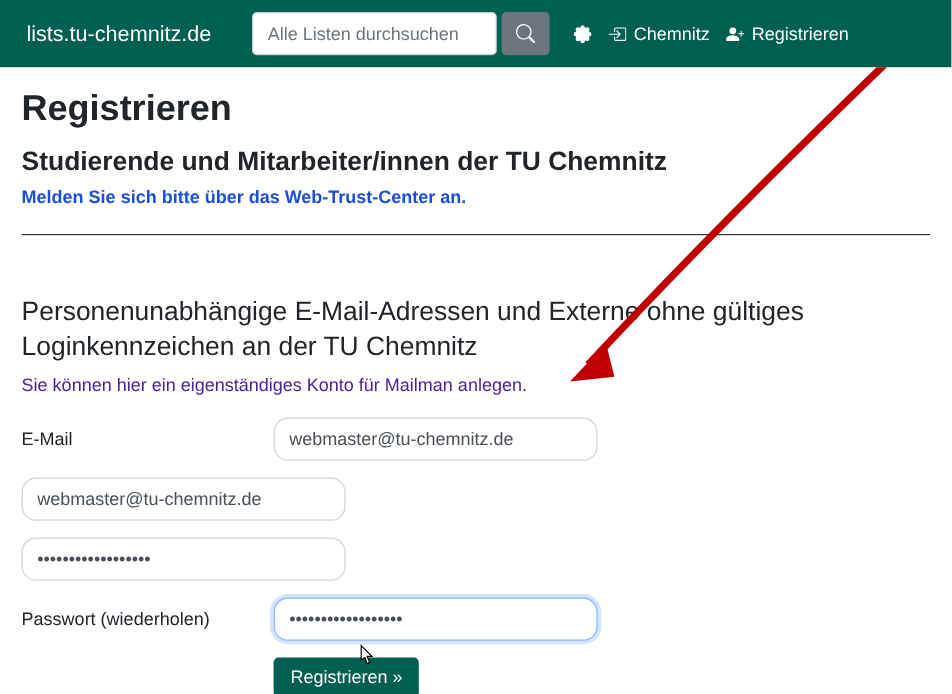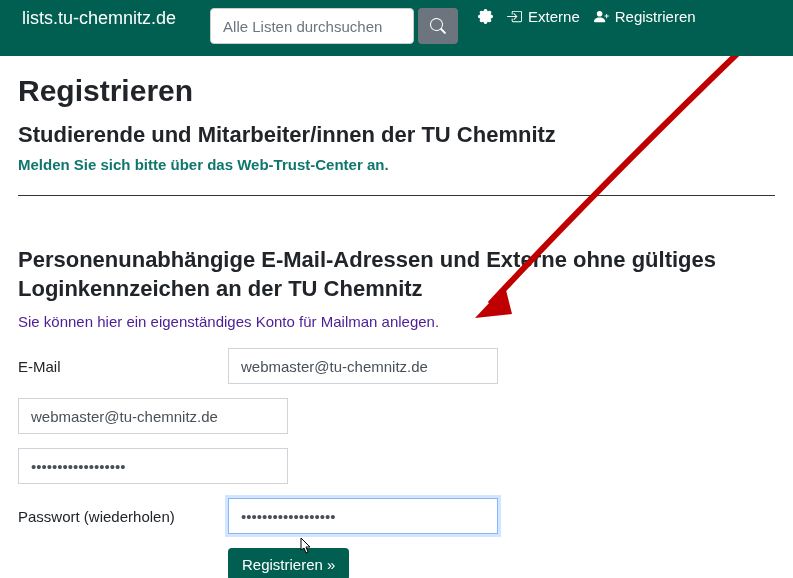--- a/index.html
+++ b/index.html
@@ -1,34 +1,34 @@
 <!DOCTYPE html>
 <html><head>
 <meta charset="utf-8">
 <style>
   * { box-sizing: border-box; margin: 0; padding: 0; }
   body { font-family: -apple-system, BlinkMacSystemFont, "Segoe UI", Helvetica, Arial, sans-serif; width: 793px; background: #fff; color: #212529; }
-  .navbar { background: #005f50; display: flex; align-items: flex-start; padding: 8px 12px; gap: 8px; height: 56px; }
+  .navbar { background: #005f50; display: flex; align-items: center; padding: 8px 12px; gap: 8px; height: 56px; }
   .brand { color: #fff; font-size: 18px; font-weight: 400; padding: 0 6px 0 10px; white-space: nowrap; }
   .search-wrap { display: flex; margin-left: 20px; }
   .search-input { width: 204px; height: 36px; border: 1px solid #ccc; border-radius: 4px; padding: 6px 12px; font-size: 15px; background: #fff; }
   .search-input::placeholder { color: #6c757d; }
   .search-btn { width: 40px; height: 36px; background: #6c757d; border: none; margin-left: 4px; border-radius: 4px; display: flex; align-items: center; justify-content: center; cursor: pointer; }
   .nav-links { display: flex; gap: 14px; margin-left: 12px; align-items: center; }
   .nav-link { color: #fff; font-size: 15px; display: flex; align-items: center; gap: 6px; cursor: pointer; white-space: nowrap; }
   .content { padding: 18px 18px 40px 18px; position: relative; }
   h1 { font-size: 30px; font-weight: 600; margin-bottom: 14px; }
   h2 { font-size: 22px; font-weight: 600; margin-bottom: 8px; }
-  h2.sec { font-size: 22px; font-weight: 700; margin-bottom: 10px; line-height: 1.3; }
-  .wtc-link { color: #0f766e; font-weight: 600; font-size: 15px; cursor: pointer; display: inline-block; margin-bottom: 14px; }
+  h2.sec { font-size: 22px; font-weight: 400; margin-bottom: 10px; line-height: 1.3; }
+  .wtc-link { color: #1d4ed8; font-weight: 600; font-size: 15px; cursor: pointer; display: inline-block; margin-bottom: 14px; }
   hr { border: none; border-top: 1px solid #333; margin: 8px 0 50px 0; }
   .sub { font-size: 15px; margin-bottom: 18px; color: #4c1d95; }
   .form-row { display: flex; align-items: center; margin-bottom: 14px; }
   .form-label { width: 210px; font-weight: 400; font-size: 15px; }
-  .form-input { width: 270px; height: 36px; border: 1px solid #ced4da; border-radius: 0; padding: 6px 12px; font-size: 15px; color: #495057; }
+  .form-input { width: 270px; height: 36px; border: 1px solid #ced4da; border-radius: 12px; padding: 6px 12px; font-size: 15px; color: #495057; }
   .form-input.focused { border: 1px solid #86b7fe; box-shadow: 0 0 0 3px rgba(13,110,253,.18); outline: none; }
   .submit-btn { background: #005f50; color: #fff; border: none; border-radius: 4px; padding: 8px 14px; font-size: 15px; cursor: pointer; margin-left: 210px; display: inline-block; }
   .cursor-icon { position: absolute; left: 296px; top: 480px; }
   .arrow-svg { position: absolute; top: 0; left: 0; pointer-events: none; }
 </style>
 </head>
 <body>
 
 <div class="navbar">
   <span class="brand">lists.tu-chemnitz.de</span>
@@ -45,21 +45,21 @@
       <svg width="15" height="15" viewBox="0 0 16 16" fill="#fff">
           <path d="M8 4.754a3.246 3.246 0 1 0 0 6.492 3.246 3.246 0 0 0 0-6.492zM5.754 8a2.246 2.246 0 1 1 4.492 0 2.246 2.246 0 0 1-4.492 0z"></path>
           <path d="M9.796 1.343c-.527-1.79-3.065-1.79-3.592 0l-.094.319a.873.873 0 0 1-1.255.52l-.292-.16c-1.64-.892-3.433.902-2.54 2.541l.159.292a.873.873 0 0 1-.52 1.255l-.319.094c-1.79.527-1.79 3.065 0 3.592l.319.094a.873.873 0 0 1 .52 1.255l-.16.292c-.892 1.64.901 3.434 2.541 2.54l.292-.159a.873.873 0 0 1 1.255.52l.094.319c.527 1.79 3.065 1.79 3.592 0l.094-.319a.873.873 0 0 1 1.255-.52l.292.16c1.64.893 3.434-.902 2.54-2.541l-.159-.292a.873.873 0 0 1 .52-1.255l.319-.094c1.79-.527 1.79-3.065 0-3.592l-.319-.094a.873.873 0 0 1-.52-1.255l.16-.292c.893-1.64-.902-3.433-2.541-2.54l-.292.159a.873.873 0 0 1-1.255-.52l-.094-.319z"></path>
         </svg>
     </div>
     <div class="nav-link">
       <svg width="15" height="15" viewBox="0 0 16 16" fill="#fff">
           <path d="M6 12.5a.5.5 0 0 0 .5.5h8a.5.5 0 0 0 .5-.5v-9a.5.5 0 0 0-.5-.5h-8a.5.5 0 0 0-.5.5v2a.5.5 0 0 1-1 0v-2A1.5 1.5 0 0 1 6.5 2h8A1.5 1.5 0 0 1 16 3.5v9a1.5 1.5 0 0 1-1.5 1.5h-8A1.5 1.5 0 0 1 5 12.5v-2a.5.5 0 0 1 1 0v2z"></path>
           <path d="M.146 8.354a.5.5 0 0 1 0-.708l3-3a.5.5 0 1 1 .708.708L1.707 7.5H10.5a.5.5 0 0 1 0 1H1.707l2.147 2.146a.5.5 0 0 1-.708.708l-3-3z" transform="scale(-1,1) translate(-11,0)"></path>
         </svg>
-      <span>Externe</span>
+      <span>Chemnitz</span>
     </div>
     <div class="nav-link">
       <svg width="15" height="15" viewBox="0 0 16 16" fill="#fff">
           <path d="M1 14s-1 0-1-1 1-4 6-4 6 3 6 4-1 1-1 1H1zm5-6a3 3 0 1 0 0-6 3 3 0 0 0 0 6z"></path>
           <path d="M13.5 5a.5.5 0 0 1 .5.5V7h1.5a.5.5 0 0 1 0 1H14v1.5a.5.5 0 0 1-1 0V8h-1.5a.5.5 0 0 1 0-1H13V5.5a.5.5 0 0 1 .5-.5z"></path>
         </svg>
       <span>Registrieren</span>
     </div>
   </div>
 </div>

